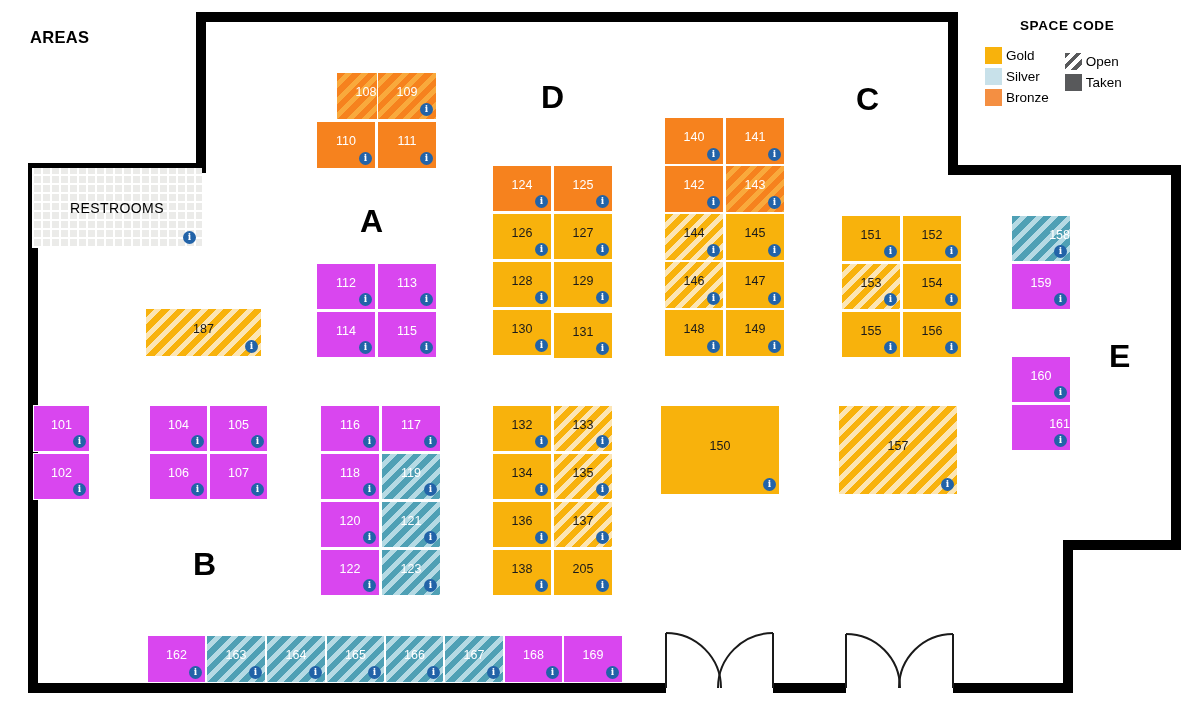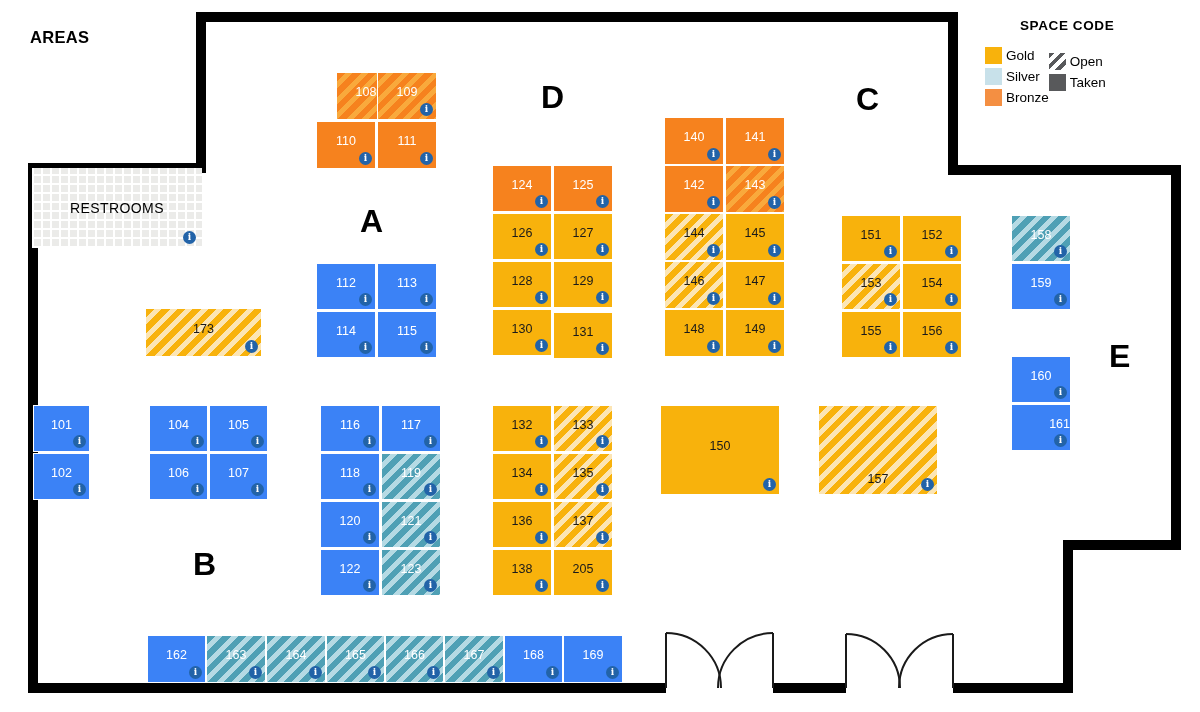--- a/index.html
+++ b/index.html
@@ -22,21 +22,21 @@
   .w-topright-v{left:948px;top:12px;width:10px;height:163px;}
 
   
   .areas{position:absolute;left:30px;top:28px;color:#000;}
   .areas h1{margin:0 0 16px 0;font-size:16.5px;font-weight:bold;letter-spacing:.3px;}
   .areas ul{list-style:none;margin:0;padding:0;font-size:13.5px;line-height:14.3px;}
 
   
   .spacecode{position:absolute;left:985px;top:18px;width:210px;color:#000;}
   .spacecode h2{margin:0 0 14px 35px;font-size:13.5px;font-weight:bold;letter-spacing:.6px;}
-  .sc-cols{display:flex;}
+  .sc-cols{display:flex;gap:16px;}
   .sc-col{display:flex;flex-direction:column;gap:4px;}
   .sc-col.offset{padding-top:6px;}
   .sc-row{display:flex;align-items:center;gap:4px;font-size:13.5px;}
   .swatch{width:17px;height:17px;flex:0 0 17px;}
   .sw-gold{background:#F8B20C;}
   .sw-silver{background:#C8E1EA;}
   .sw-bronze{background:#F48F42;}
   .sw-open{background:repeating-linear-gradient(135deg,#58595B 0 4px,#fff 4px 8px);}
   .sw-taken{background:#58595B;}
 
@@ -55,21 +55,21 @@
   .ld{left:541px;top:79px;}  .le{left:1109px;top:338px;}
 
   
   .booth{position:absolute;box-sizing:border-box;border:1px solid #fff;
     display:flex;align-items:center;justify-content:center;padding-bottom:8px;
     font-size:12.5px;cursor:pointer;}
   .tier-gold{background:#F8B20C;color:#1a1a1a;}
   .tier-gold.open{background:repeating-linear-gradient(135deg,#F8B20C 0 6px,#FCE5B4 6px 11px);}
   .tier-bronze{background:#F6821E;color:#fff;}
   .tier-bronze.open{background:repeating-linear-gradient(135deg,#F6821E 0 6px,#F9A93C 6px 11px);}
-  .tier-silver{background:#3b82f6;color:#fff;}
+  .tier-silver{background:#d946ef;color:#fff;}
   .tier-silver.open{background:repeating-linear-gradient(135deg,#4FA0B5 0 6px,#B5DAE4 6px 11px);color:#fff;}
   .booth-num{pointer-events:none;}
   .info-icon{position:absolute;right:3px;bottom:3px;width:13px;height:13px;border-radius:50%;
     background:#2263A8;color:#fff;font-family:"DejaVu Serif",serif;font-weight:bold;
     font-size:9px;line-height:13px;text-align:center;display:block;padding:0;}
 
   
   .doors{position:absolute;left:0;top:0;pointer-events:none;}
 </style>
 </head>
@@ -151,21 +151,21 @@
   <div id="floor">
       <div class="booth tier-silver" style="left: 33px; top: 405px; width: 57px; height: 47px;">
         <span class="booth-num">101</span>
         <span class="info-icon">i</span>
       </div>
       <div class="booth tier-silver" style="left: 33px; top: 453px; width: 57px; height: 47px;">
         <span class="booth-num">102</span>
         <span class="info-icon">i</span>
       </div>
       <div class="booth tier-gold open" style="left: 145px; top: 308px; width: 117px; height: 49px;">
-        <span class="booth-num">173</span>
+        <span class="booth-num">187</span>
         <span class="info-icon">i</span>
       </div>
       <div class="booth tier-silver" style="left: 149px; top: 405px; width: 59px; height: 47px; align-items: center;">
         <span class="booth-num">104</span>
         <span class="info-icon">i</span>
       </div>
       <div class="booth tier-silver" style="left: 209px; top: 405px; width: 59px; height: 47px;">
         <span class="booth-num">105</span>
         <span class="info-icon">i</span>
       </div>
@@ -366,25 +366,25 @@
         <span class="info-icon">i</span>
       </div>
       <div class="booth tier-gold" style="left: 841px; top: 311px; width: 60px; height: 47px;">
         <span class="booth-num">155</span>
         <span class="info-icon">i</span>
       </div>
       <div class="booth tier-gold" style="left: 902px; top: 311px; width: 60px; height: 47px;">
         <span class="booth-num">156</span>
         <span class="info-icon">i</span>
       </div>
-      <div class="booth tier-gold open" style="left: 818px; top: 405px; width: 120px; height: 90px; align-items: flex-end;">
+      <div class="booth tier-gold open" style="left: 838px; top: 405px; width: 120px; height: 90px;">
         <span class="booth-num">157</span>
         <span class="info-icon">i</span>
       </div>
-      <div class="booth tier-silver open" style="left: 1011px; top: 215px; width: 60px; height: 47px;">
+      <div class="booth tier-silver open" style="left: 1011px; top: 215px; width: 60px; height: 47px; justify-content: flex-end;">
         <span class="booth-num">158</span>
         <span class="info-icon">i</span>
       </div>
       <div class="booth tier-silver" style="left: 1011px; top: 263px; width: 60px; height: 47px;">
         <span class="booth-num">159</span>
         <span class="info-icon">i</span>
       </div>
       <div class="booth tier-silver" style="left: 1011px; top: 356px; width: 60px; height: 47px;">
         <span class="booth-num">160</span>
         <span class="info-icon">i</span>

